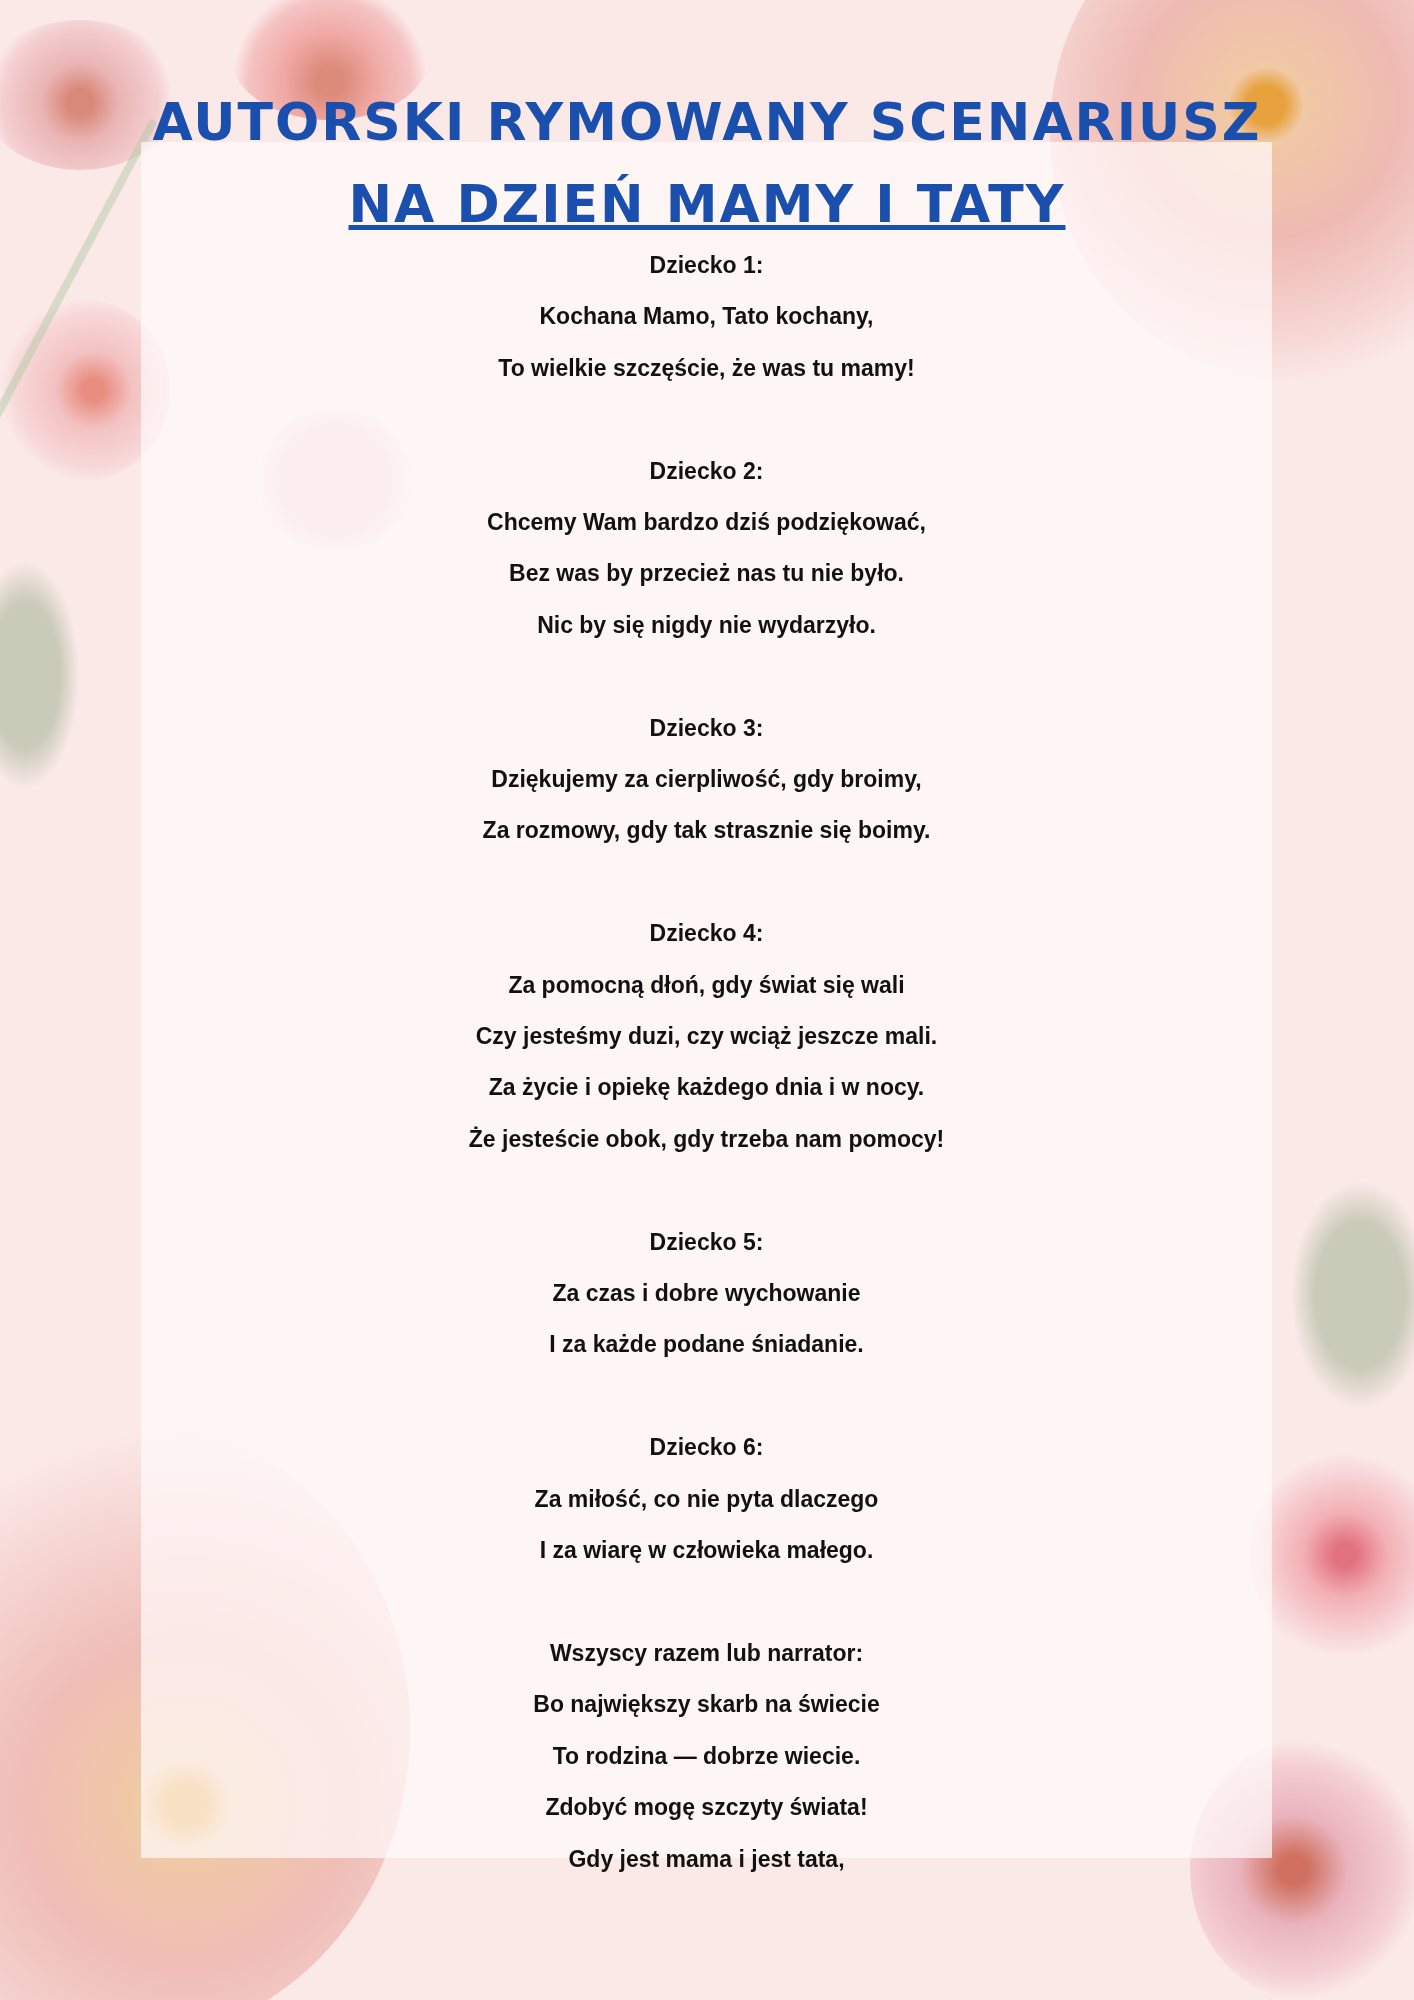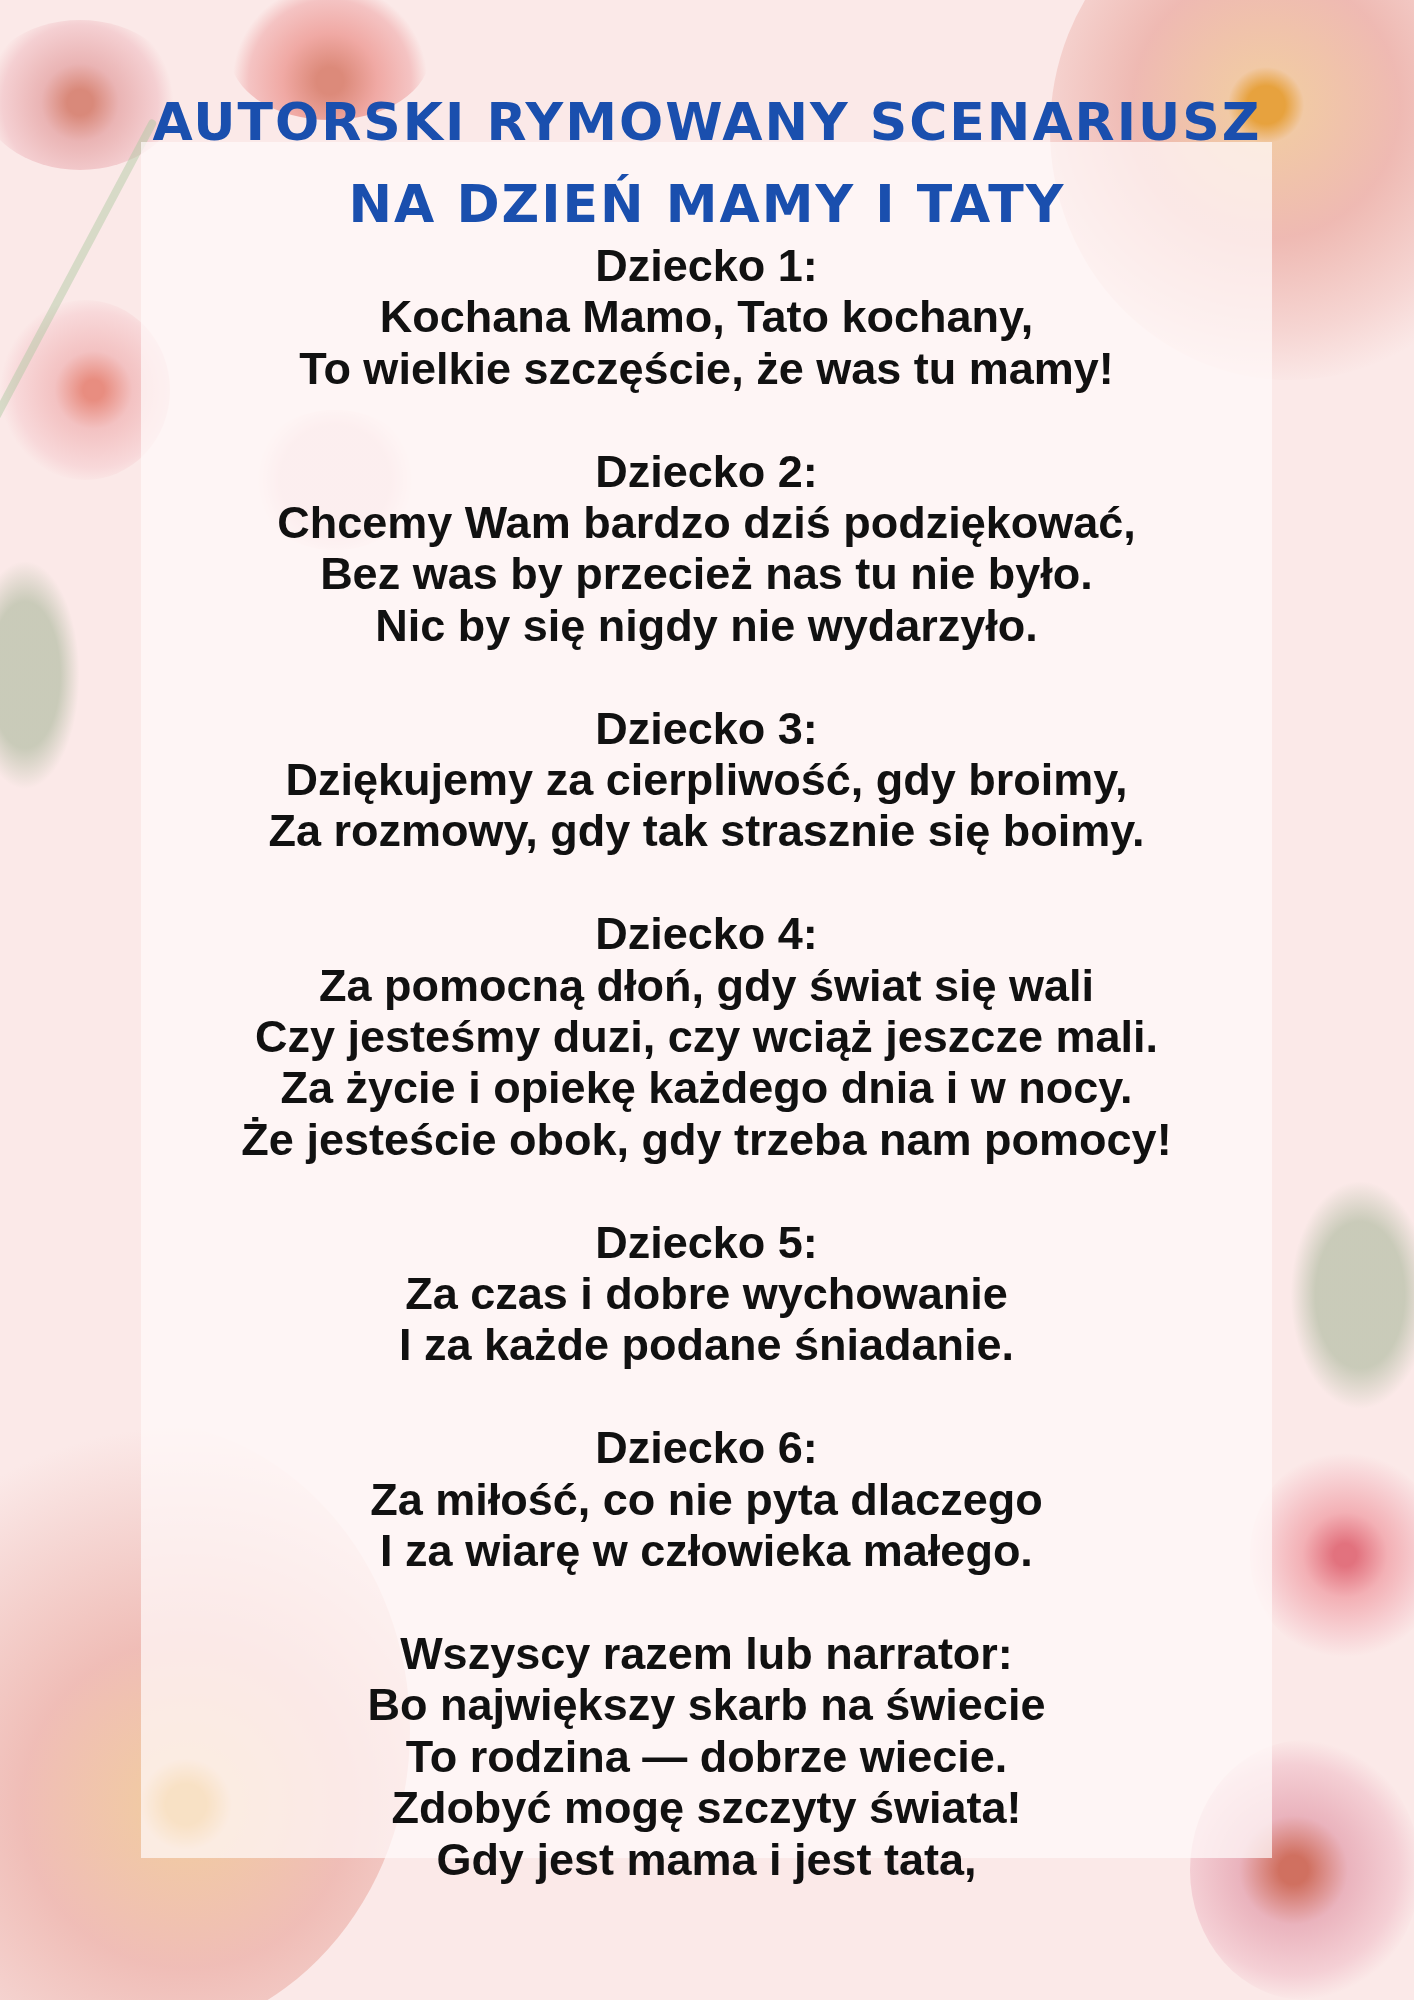--- a/index.html
+++ b/index.html
@@ -13,26 +13,26 @@
   .panel {
     position:absolute; left:141px; top:142px; width:1131px; height:1716px;
     background:rgba(255,250,250,0.72);
   }
   .title {
     position:absolute; left:0; width:1414px; text-align:center;
     color:#1a4fae; font-weight:bold; font-size:52px; letter-spacing:2px;
     font-family:"DejaVu Sans", sans-serif;
   }
   .t1 { top:92px; }
-  .t2 { top:174px; }
+  .t2 { top:174px;text-decoration:underline; }
   .poem {
     position:absolute; left:141px; width:1131px; top:240px;
     text-align:center; color:#111;
     font-family:"Liberation Sans", sans-serif; font-weight:bold;
-    font-size:45px; line-height:51.4px;
+    font-size:23px; line-height:51.4px;
   }
   .section { margin:0 0 51.4px 0; }
   .line { display:block; white-space:nowrap; }
 </style>
 </head>
 <body>
 
 <div class="bg">
 
   <div class="blob" style="left:-20px;top:20px;width:200px;height:150px;background:radial-gradient(circle at 50% 55%, #d9897a 0 10%, #eab4b4 30%, rgba(240,190,195,0.6) 60%, transparent 72%);"></div>

